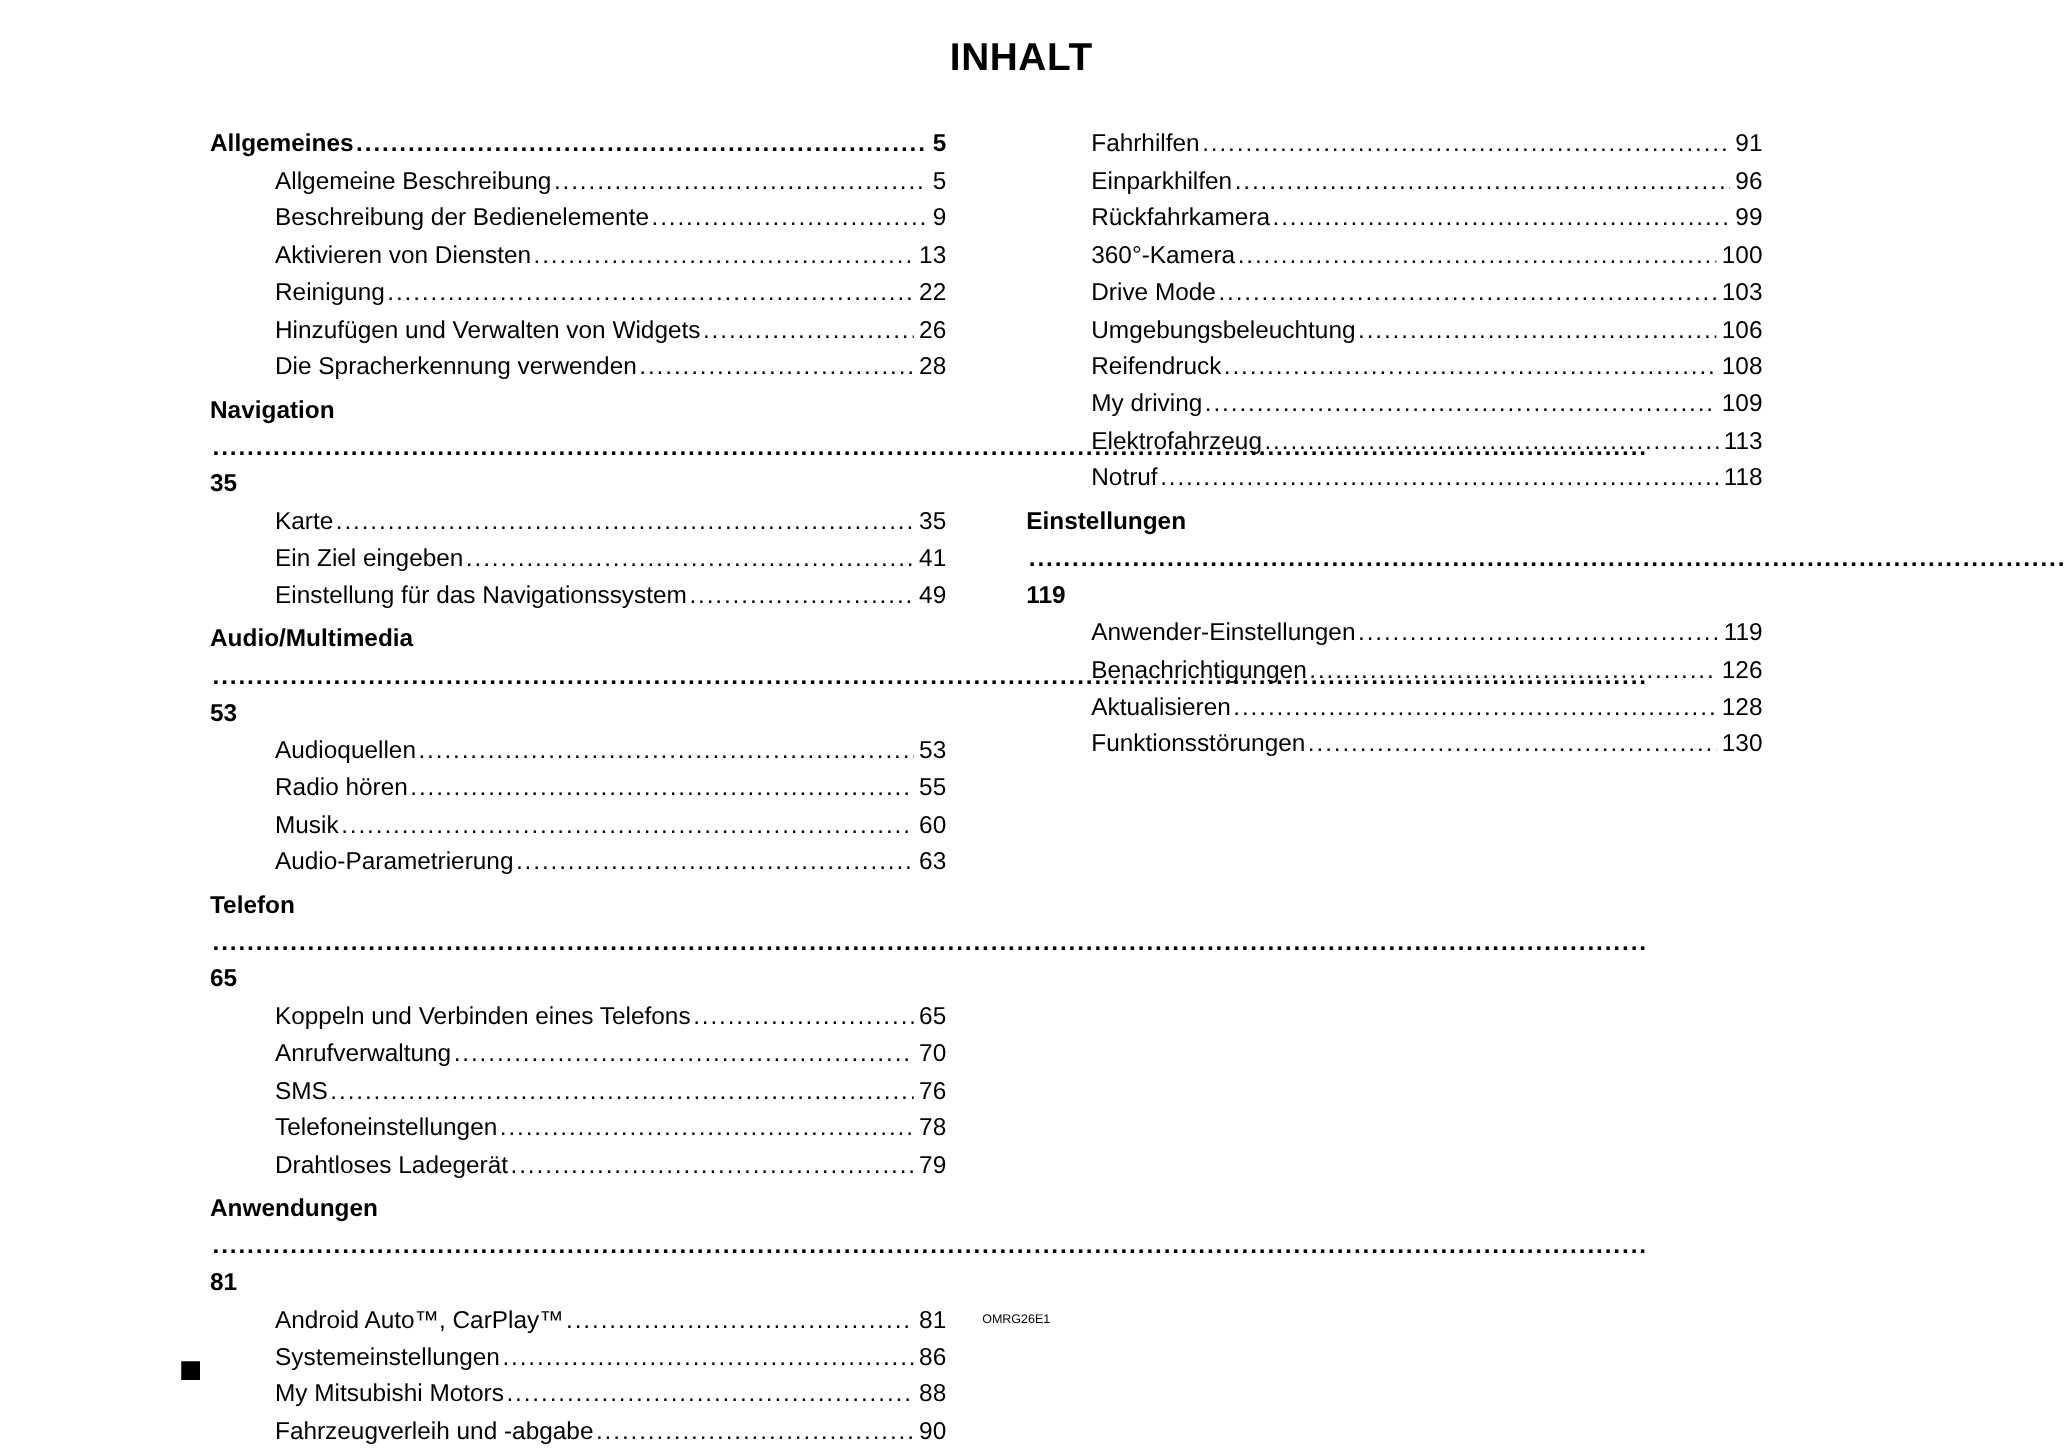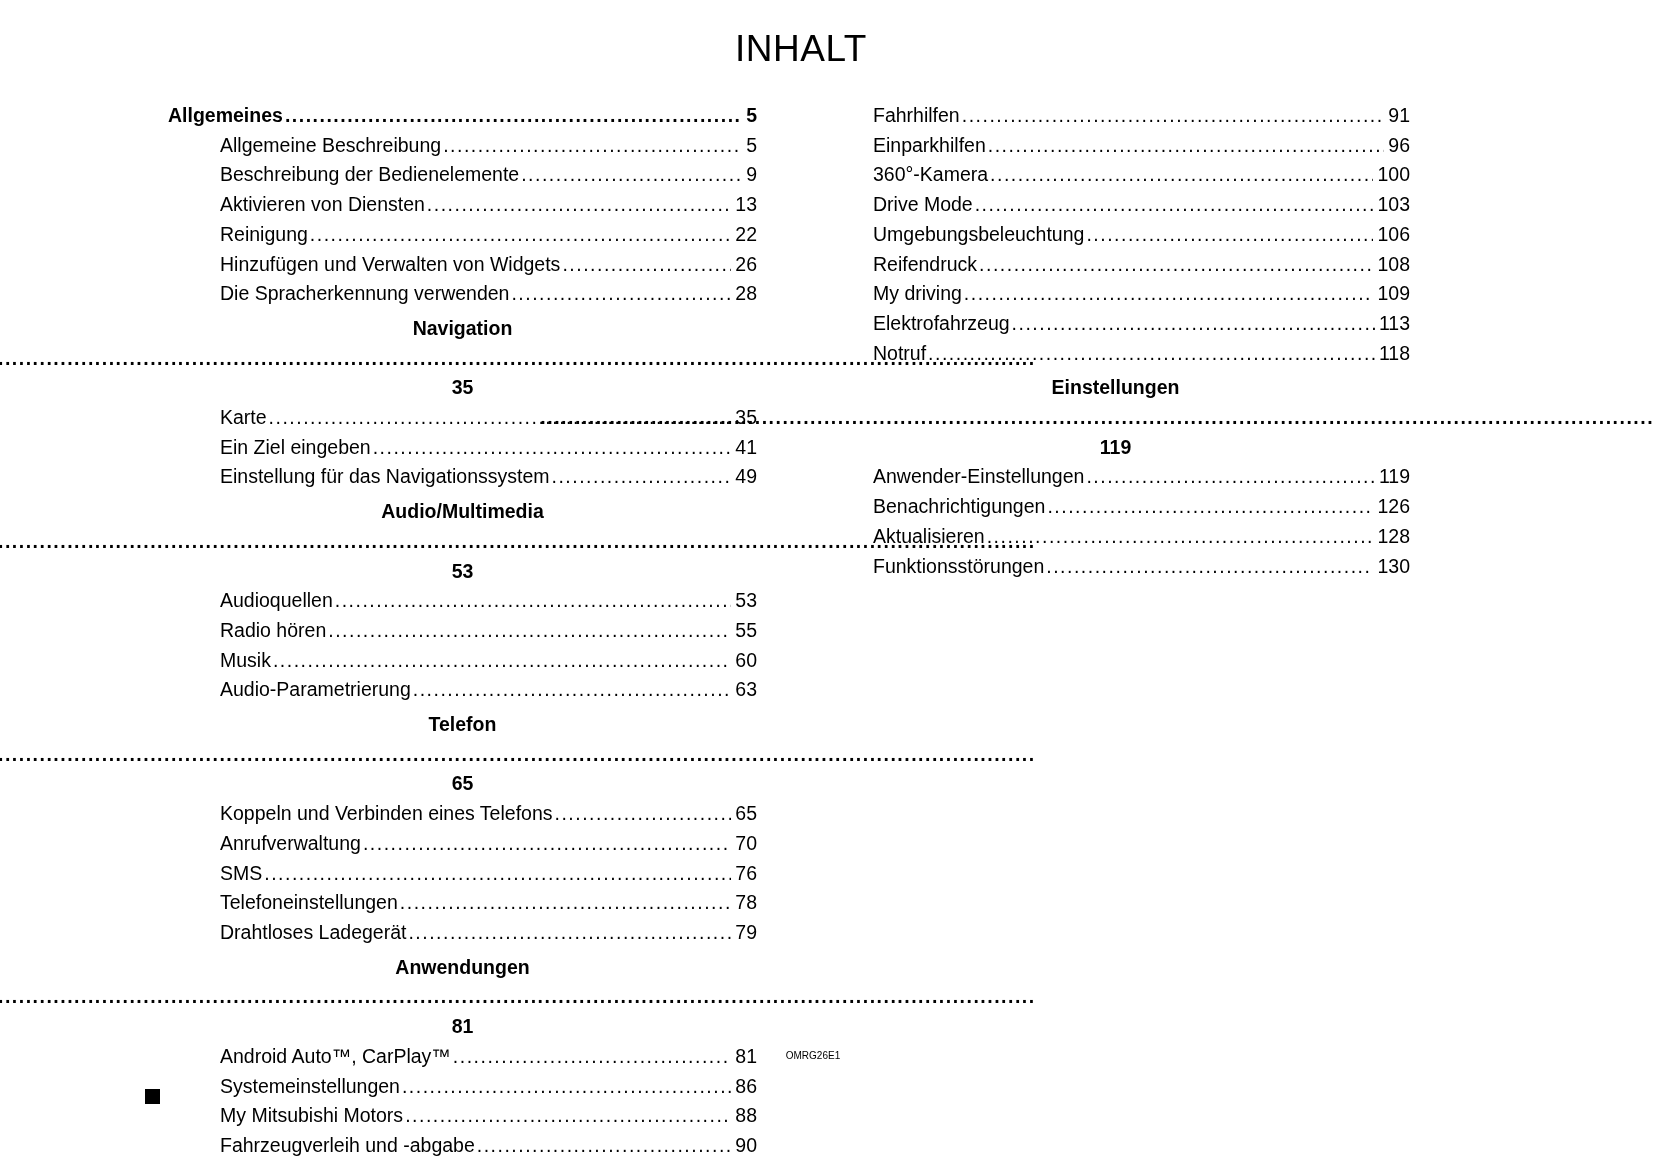--- a/index.html
+++ b/index.html
@@ -8,43 +8,43 @@
     width: 1653px;
     height: 1165px;
     position: relative;
     overflow: hidden;
     font-family: "Liberation Sans", sans-serif;
     color: #000000;
   }
   .page-title {
     position: absolute;
     top: 28px;
-    left: 156px;
+    left: 172px;
     width: 1290px;
     text-align: center;
-    font-size: 37px;
-    font-weight: normal;
+    font-size: 31px;
+    font-weight: bold;
     letter-spacing: 0.5px;
   }
   .toc-columns {
     position: absolute;
     top: 101px;
     left: 168px;
     width: 1290px;
     display: flex;
   }
   .toc-col {
     width: 589px;
   }
   .toc-col + .toc-col {
     margin-left: 64px;
   }
   .toc-row {
     display: flex;
-    align-items: center;
+    align-items: flex-start;
     font-size: 19.5px;
     line-height: 29.7px;
     white-space: nowrap;
   }
   .toc-row.bold {
     font-weight: bold;
   }
   .toc-row.bold:not(:first-child) {
     margin-top: 5px;
     flex-direction: column;
@@ -238,20 +238,25 @@
     <span class="toc-label">Fahrhilfen</span>
     <span class="toc-dots"></span>
     <span class="toc-page">91</span>
   </div>
         <div class="toc-row sub">
     <span class="toc-label">Einparkhilfen</span>
     <span class="toc-dots"></span>
     <span class="toc-page">96</span>
   </div>
         <div class="toc-row sub">
+    <span class="toc-label">Rückfahrkamera</span>
+    <span class="toc-dots"></span>
+    <span class="toc-page">99</span>
+  </div>
+        <div class="toc-row sub">
     <span class="toc-label">360°-Kamera</span>
     <span class="toc-dots"></span>
     <span class="toc-page">100</span>
   </div>
         <div class="toc-row sub">
     <span class="toc-label">Drive Mode</span>
     <span class="toc-dots"></span>
     <span class="toc-page">103</span>
   </div>
         <div class="toc-row sub">

